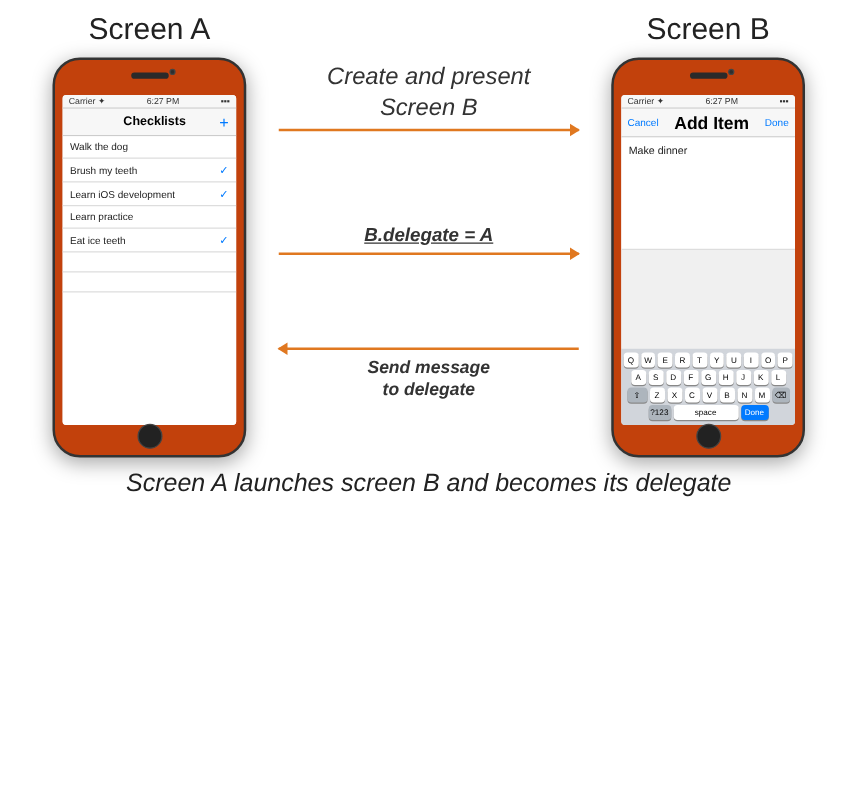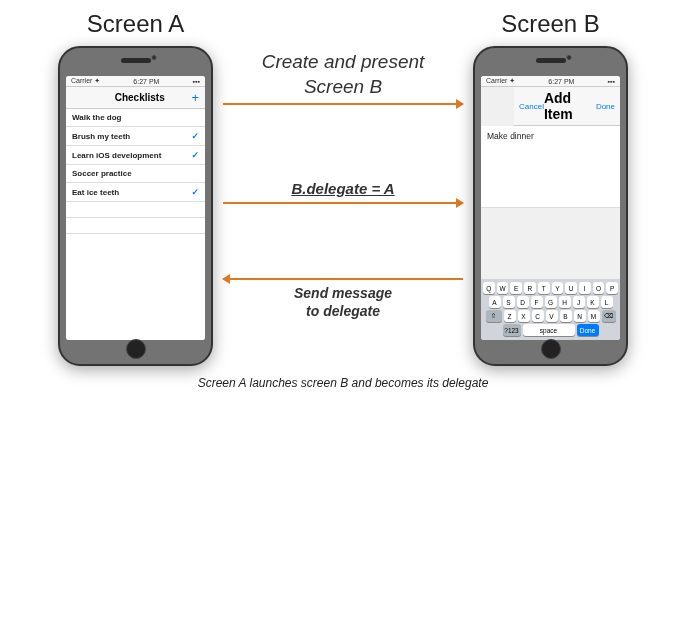--- a/index.html
+++ b/index.html
@@ -20,40 +20,40 @@
       align-items: center;
       width: 100%;
       padding: 10px 20px 0 20px;
     }
     .screens-row {
       display: flex;
       flex-direction: row;
       align-items: flex-start;
       justify-content: center;
       width: 100%;
-      gap: 0px;
+      gap: 16px;
       position: relative;
     }
     .screen-column {
       display: flex;
       flex-direction: column;
       align-items: center;
     }
     .screen-title {
       font-size: 24px;
       font-weight: 400;
       color: #222;
       margin-bottom: 8px;
       font-family: 'Helvetica Neue', Helvetica, Arial, sans-serif;
     }
     
     .phone {
       width: 155px;
       height: 320px;
-      background: #737373;
+      background: #c2410c;
       border-radius: 22px;
       border: 2.5px solid #333;
       position: relative;
       display: flex;
       flex-direction: column;
       align-items: center;
       padding: 28px 6px 24px 6px;
       box-shadow: 0 4px 16px rgba(0,0,0,0.35);
     }
     .phone::before {
@@ -137,21 +137,20 @@
     }
     .checklist-item {
       display: flex;
       justify-content: space-between;
       align-items: flex-end;
       padding: 4px 6px;
       border-bottom: 0.5px solid #ddd;
       font-size: 8px;
       color: #222;
       min-height: 16px;
-      font-weight: bold;
     }
     .checklist-item .checkmark {
       color: #007aff;
       font-size: 9px;
     }
     
     .delegate-box {
       border: 2px dashed #e07820;
       border-radius: 6px;
       margin: 8px 6px;
@@ -180,21 +179,20 @@
       color: #333;
       border-bottom: 0.5px solid #ccc;
     }
     .screen-b-nav {
       background: #f7f7f7;
       display: flex;
       justify-content: space-between;
       align-items: center;
       padding: 3px 5px;
       border-bottom: 0.5px solid #ccc;
-      margin-left: 33px;
     }
     .screen-b-cancel {
       font-size: 8px;
       color: #007aff;
     }
     .screen-b-title {
       font-size: 14px;
       font-weight: bold;
       color: #000;
     }
@@ -321,21 +319,21 @@
     .delegate-label {
       font-size: 14px;
       font-style: italic;
       color: #333;
       text-align: center;
       margin-top: 4px;
       line-height: 1.3;
     }
     
     .caption {
-      font-size: 12px;
+      font-size: 20px;
       font-style: italic;
       color: #222;
       text-align: center;
       margin-top: 10px;
       font-weight: 400;
     }
   </style>
 </head>
 <body>
 
@@ -367,21 +365,21 @@
             </div>
             <div class="checklist-item">
               <span>Brush my teeth</span>
               <span class="checkmark">✓</span>
             </div>
             <div class="checklist-item">
               <span>Learn iOS development</span>
               <span class="checkmark">✓</span>
             </div>
             <div class="checklist-item">
-              <span>Soccer practice</span>
+              <span>Learn practice</span>
               <span class="checkmark"></span>
             </div>
             <div class="checklist-item">
               <span>Eat ice teeth</span>
               <span class="checkmark">✓</span>
             </div>
 
             <div class="checklist-item" style="min-height:16px;"></div>
             <div class="checklist-item" style="min-height:16px;"></div>
 

